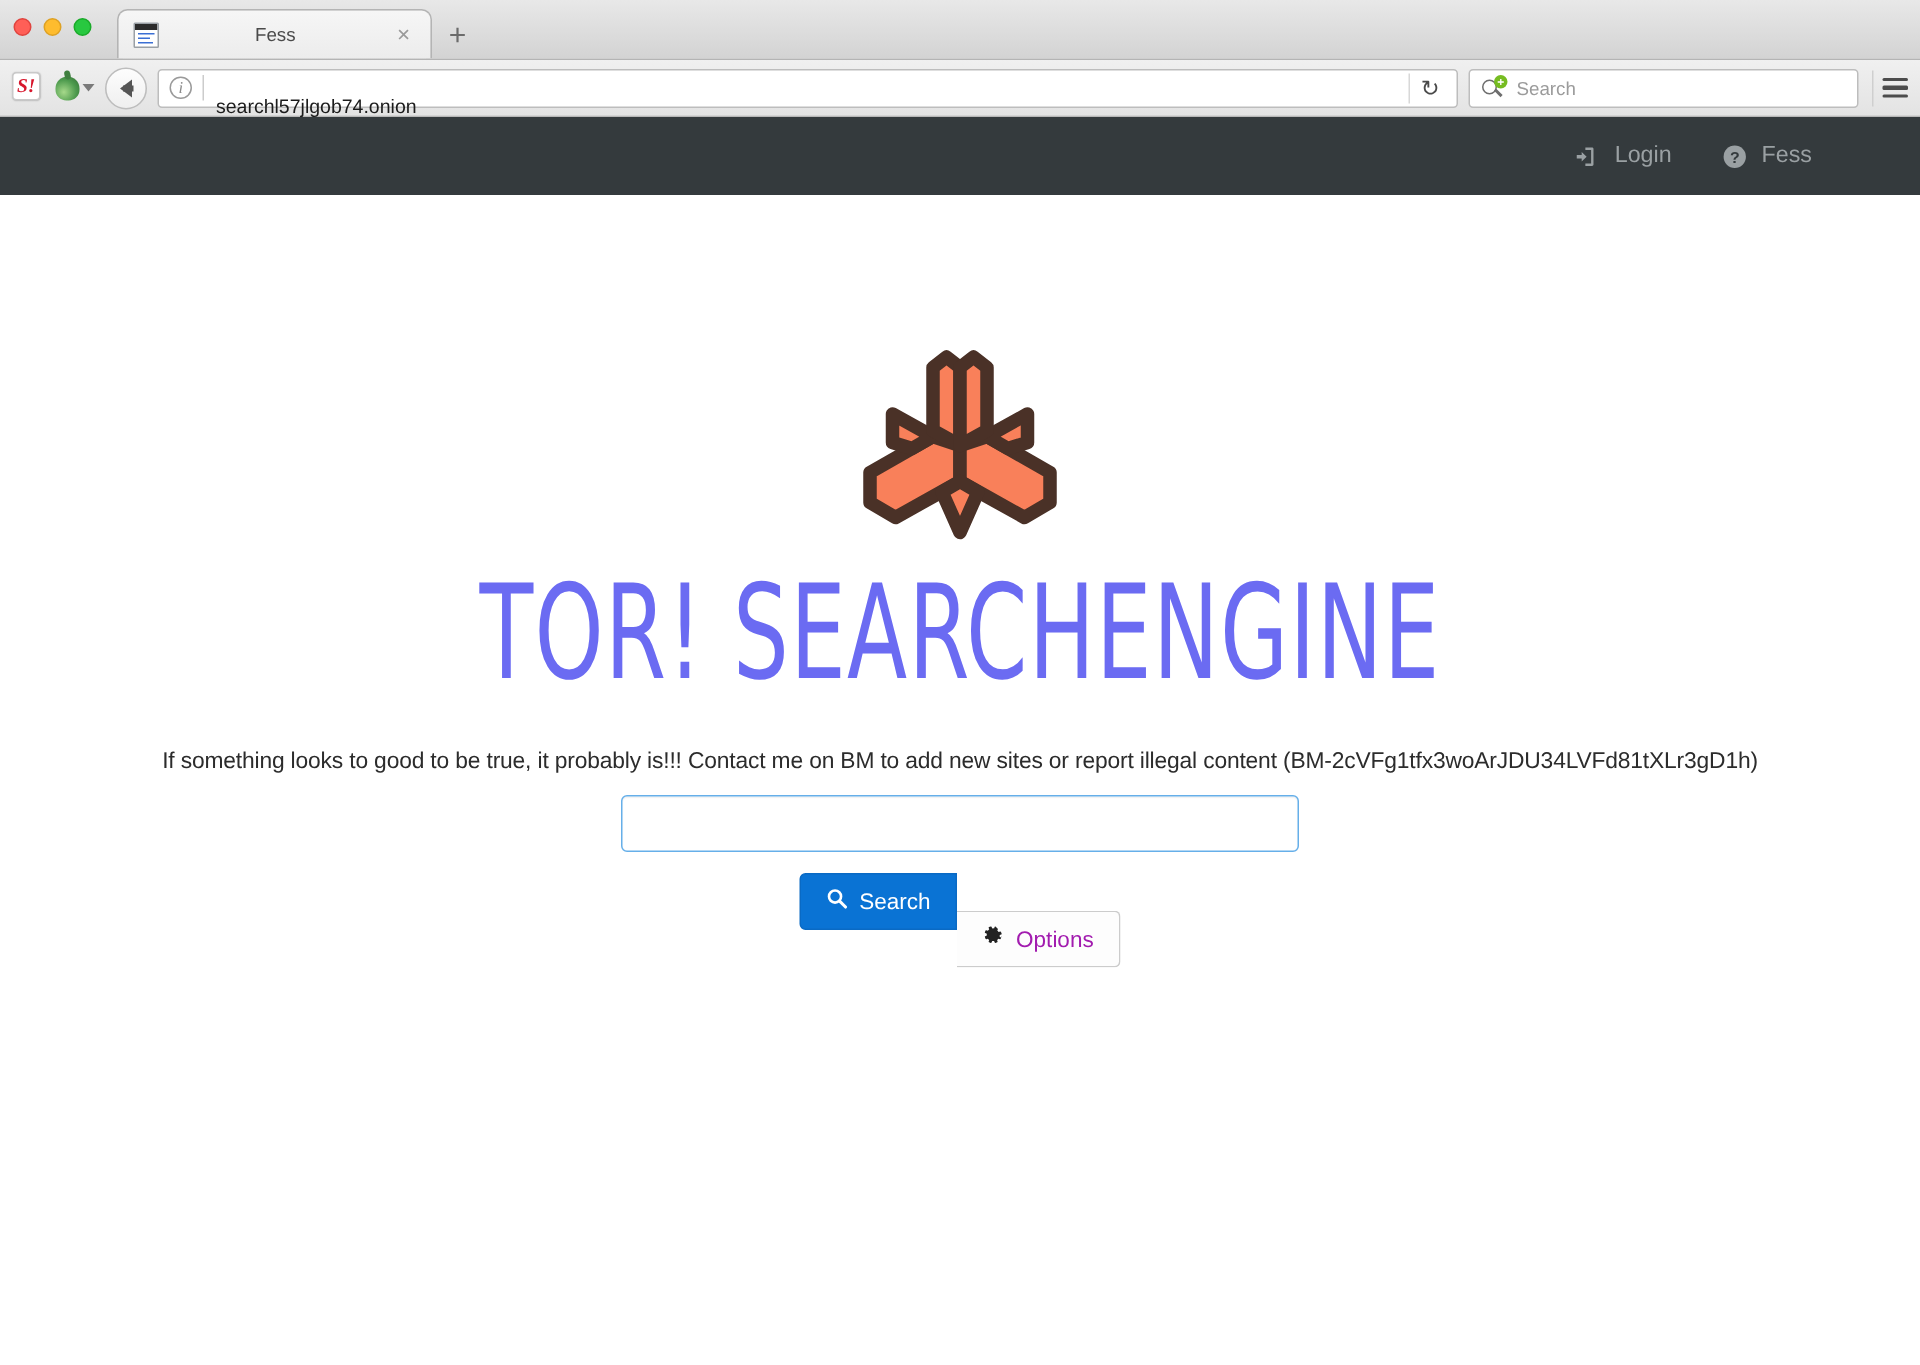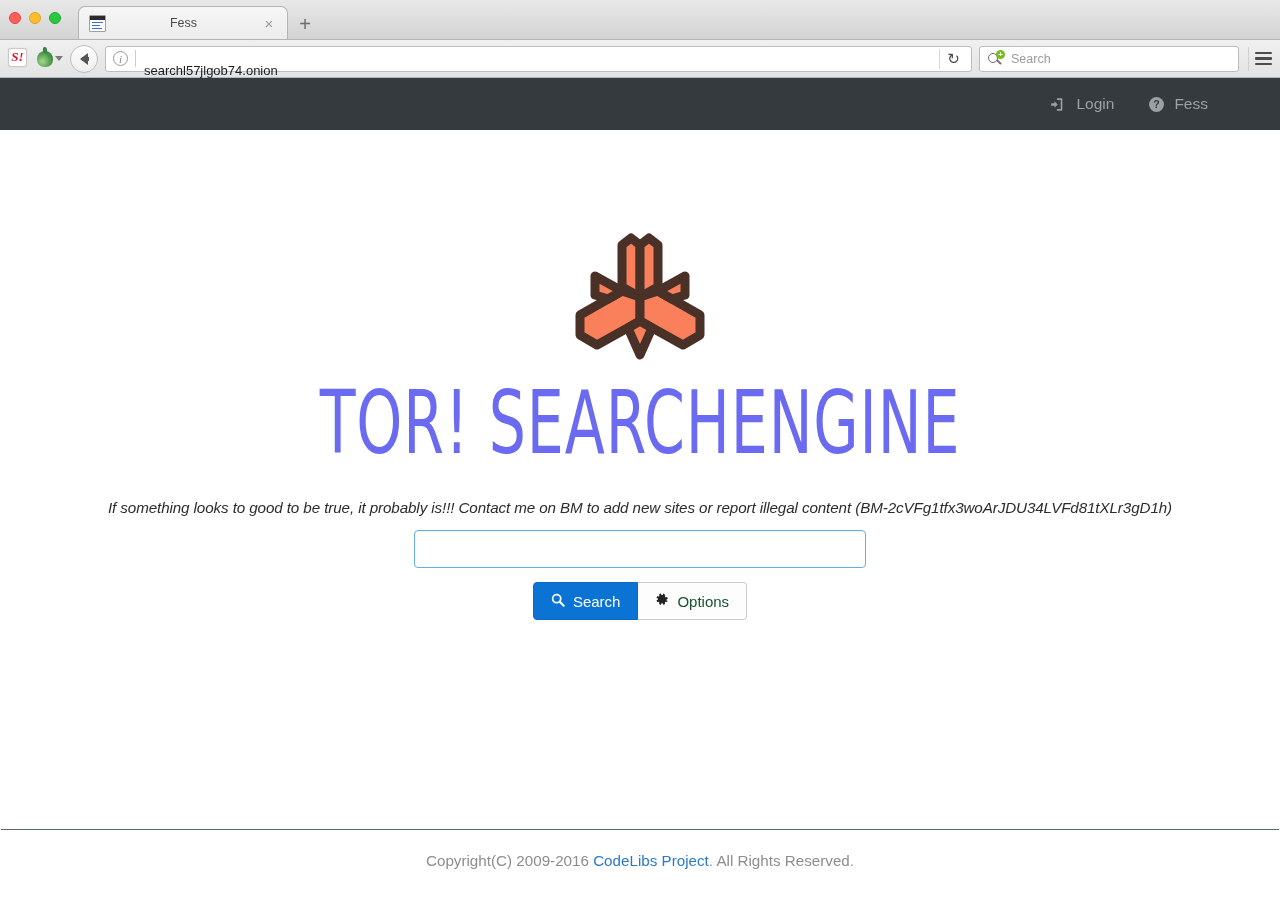--- a/index.html
+++ b/index.html
@@ -178,21 +178,21 @@
   .brand {
     margin-top: 16px; font-size: 74px; line-height: 1;
     color: #6b6bf2; letter-spacing: 1px; white-space: nowrap;
     font-family: "DejaVu Sans Condensed", "Liberation Sans Narrow", "Liberation Sans", sans-serif;
     transform: scaleX(0.88) scaleY(1.18); transform-origin: center top;
     font-weight: 300;
   }
 
   .tagline {
     margin-top: 46px; font-size: 15.2px; color: #2c2c2c;
-    text-align: center; white-space: nowrap; letter-spacing: -0.1px; font-style: italic;
+    text-align: center; white-space: nowrap; letter-spacing: -0.1px;
   }
 
   .search-input {
     margin-top: 14px; width: 452px; height: 38px;
     border: 1px solid #66afe9; border-radius: 4px;
     font-size: 14px; color: #333; padding: 0 12px; outline: none;
     box-shadow: inset 0 1px 1px rgba(0,0,0,.06);
     font-family: "Liberation Sans", sans-serif;
   }
   .search-input::placeholder { color: #b3b3b3; }
@@ -201,22 +201,22 @@
   .btn {
     display: flex; align-items: center; gap: 8px; height: 38px;
     padding: 0 17px; font-size: 15px; cursor: pointer;
     border: 1px solid transparent; font-family: "Liberation Sans", sans-serif;
   }
   .btn-primary {
     background: #0a73d4; border-color: #0a6ac4; color: #fff;
     border-radius: 4px 0 0 4px;
   }
   .btn-default {
-    background: #fdfdfd; border-color: #cccccc; color: #14532d;
-    border-radius: 0 4px 4px 0; border-left: none;
+    background: #fdfdfd; border-color: #cccccc; color: #a21caf;
+    border-radius: 0 4px 4px 0; border-left: none; margin-top: 25px;
   }
 
   .footer {
     flex: 0 0 auto; border-top: 1px solid #5a6472;
     padding: 22px 0 40px; text-align: center; margin: 0 1px;
   }
   .footer-text { font-size: 15.2px; color: #8d8d8d; }
   .footer-link { color: #2a7ac9; text-decoration: none; cursor: pointer; }
 </style>
 </head>
@@ -343,18 +343,15 @@
             <svg width="14" height="14" viewBox="0 0 16 16" aria-hidden="true">
               <path fill="#222" d="M8 5.1A2.9 2.9 0 1 0 8 10.9 2.9 2.9 0 0 0 8 5.1zm0 4.3A1.4 1.4 0 1 1 8 6.6a1.4 1.4 0 0 1 0 2.8z"></path>
               <path fill="#222" d="M14.3 9.2l-1.2-.5a5.3 5.3 0 0 0 0-1.4l1.2-.5a.5.5 0 0 0 .3-.6l-.5-1.3a.5.5 0 0 0-.6-.3l-1.2.4a5.3 5.3 0 0 0-1-1l.4-1.2a.5.5 0 0 0-.3-.6L9.9.7a.5.5 0 0 0-.6.3l-.5 1.2a5.3 5.3 0 0 0-1.4 0L6.9 1a.5.5 0 0 0-.6-.3L5 1.2a.5.5 0 0 0-.3.6l.4 1.2a5.3 5.3 0 0 0-1 1l-1.2-.4a.5.5 0 0 0-.6.3l-.5 1.3a.5.5 0 0 0 .3.6l1.2.5a5.3 5.3 0 0 0 0 1.4l-1.2.5a.5.5 0 0 0-.3.6l.5 1.3a.5.5 0 0 0 .6.3l1.2-.4a5.3 5.3 0 0 0 1 1l-.4 1.2a.5.5 0 0 0 .3.6l1.3.5a.5.5 0 0 0 .6-.3l.5-1.2a5.3 5.3 0 0 0 1.4 0l.5 1.2a.5.5 0 0 0 .6.3l1.3-.5a.5.5 0 0 0 .3-.6l-.4-1.2a5.3 5.3 0 0 0 1-1l1.2.4a.5.5 0 0 0 .6-.3l.5-1.3a.5.5 0 0 0-.3-.6z"></path>
             </svg>
           </span>
           <span>Options</span>
         </button>
       </div>
     </div>
 
-    <div class="footer">
-      <span class="footer-text">Copyright(C) 2009-2016 </span><a class="footer-text footer-link" href="#">CodeLibs Project</a><span class="footer-text">. All Rights Reserved.</span>
-    </div>
 
   </div>
 </div>
 
 </body></html>

